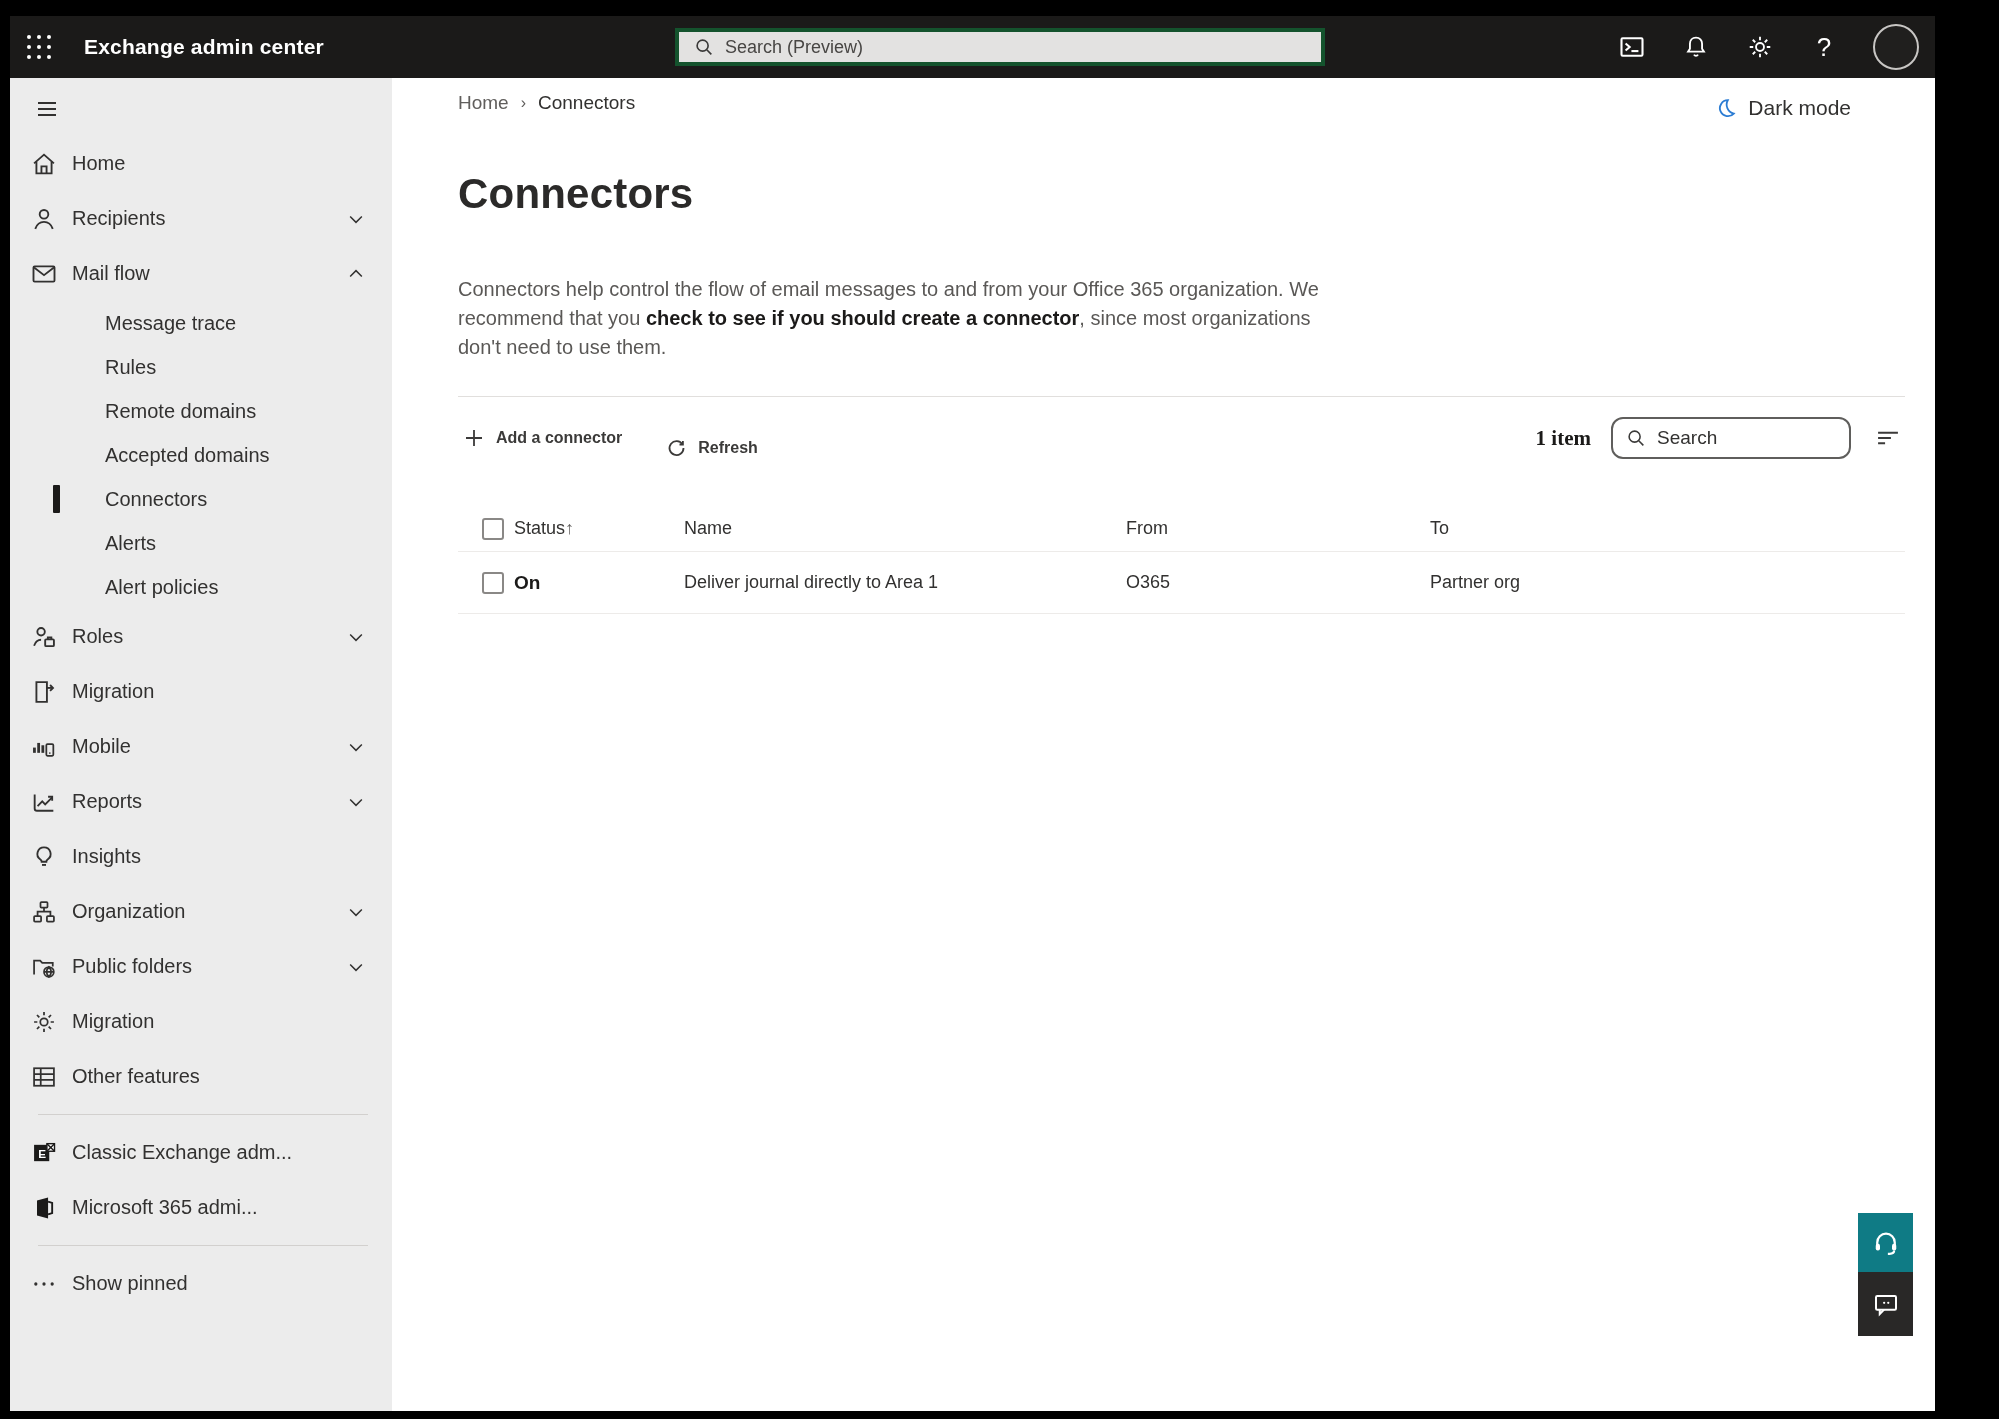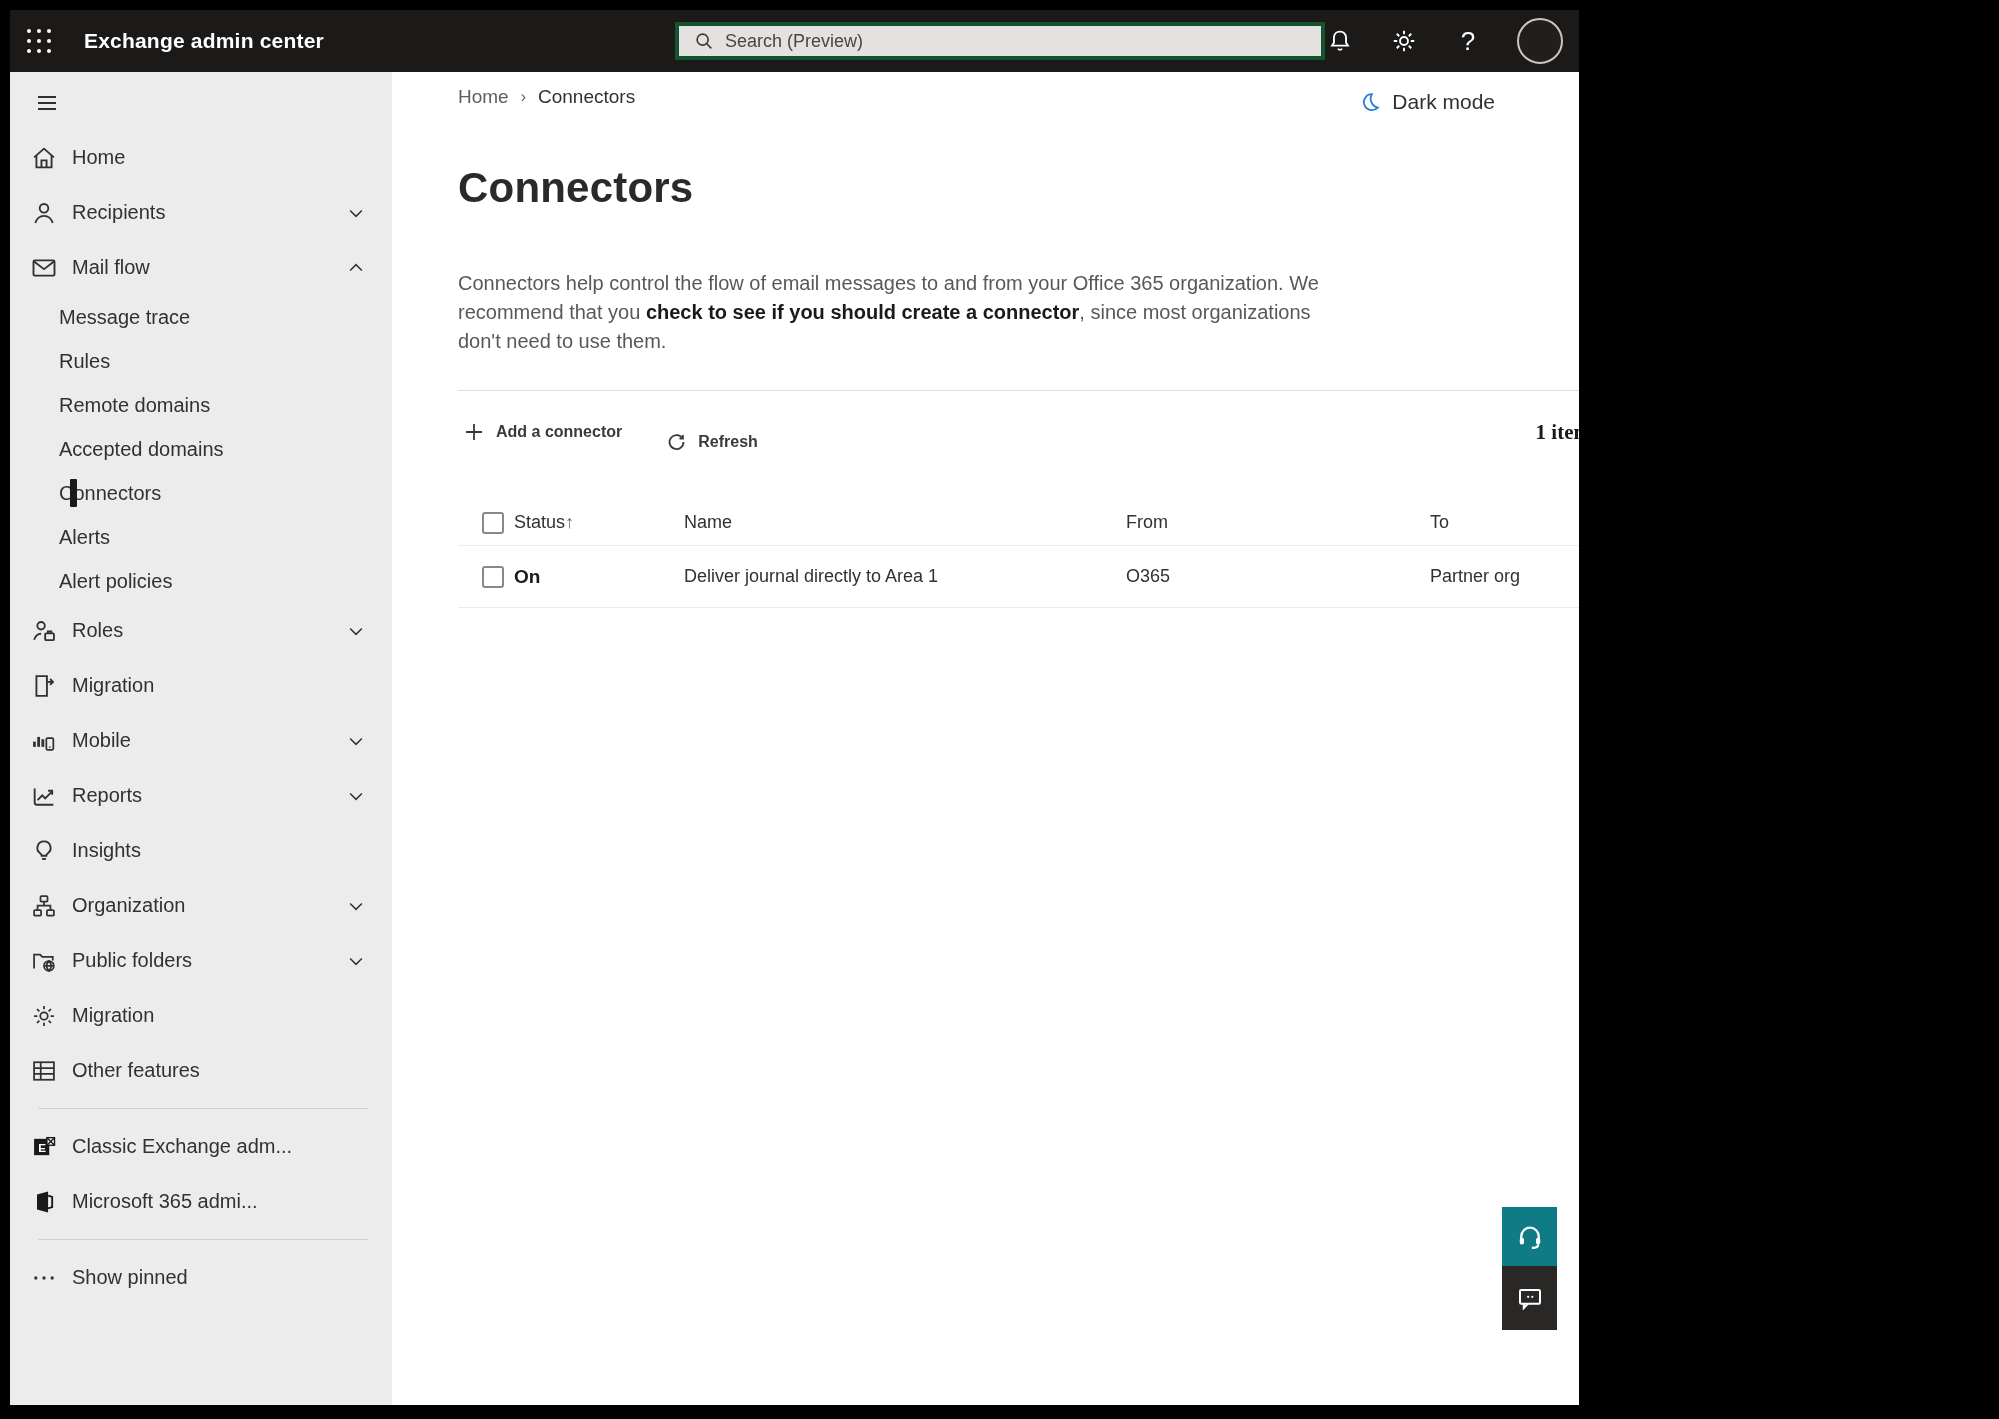--- a/index.html
+++ b/index.html
@@ -5,22 +5,22 @@
   * { margin:0; padding:0; box-sizing:border-box; }
   html,body { width:1999px; height:1419px; }
   body {
     background:#000;
     font-family:"Liberation Sans", sans-serif;
     position:relative;
     overflow:hidden;
     color:#323130;
   }
   .screen {
-    position:absolute; left:10px; top:10px;
-    width:1569px; height:1395px;
+    position:absolute; left:10px; top:16px;
+    width:1925px; height:1395px;
     background:#86efac;
     display:flex; flex-direction:column;
     overflow:hidden;
   }
 
   
   .topbar {
     height:62px; background:#1b1a19; flex:0 0 62px;
     display:flex; align-items:center;
     position:relative; color:#fff;
@@ -63,21 +63,21 @@
     position:relative; overflow:hidden;
   }
   .hamburger-btn { margin:16px 0 0 22px; width:34px; height:30px; display:flex; align-items:center; cursor:pointer; }
   .nav-list { margin-top:12px; }
   .nav-item {
     height:55px; display:flex; align-items:center;
     padding-left:20px; cursor:pointer; position:relative;
     font-size:20px; color:#323130;
   }
   .nav-item .nav-icon { width:28px; height:28px; flex:0 0 28px; display:flex; align-items:center; justify-content:center; margin-right:14px; }
-  .nav-item.sub { height:44px; padding-left:32px;margin-left:17px; }
+  .nav-item.sub { height:44px; padding-left:95px; }
   .nav-item .chevron { margin-left:auto; margin-right:26px; width:20px; height:20px; display:flex; align-items:center; justify-content:center; }
   .sel-bar {
     position:absolute; left:43px; top:8px; bottom:8px; width:7px;
     background:#1b1a19; border-radius:1px;
   }
   .side-divider { height:1px; background:#d2d0ce; margin:10px 24px 10px 28px; }
   .nav-label { white-space:nowrap; }
 
   
   .main { flex:1; position:relative; background:#fff; min-width:0; }

